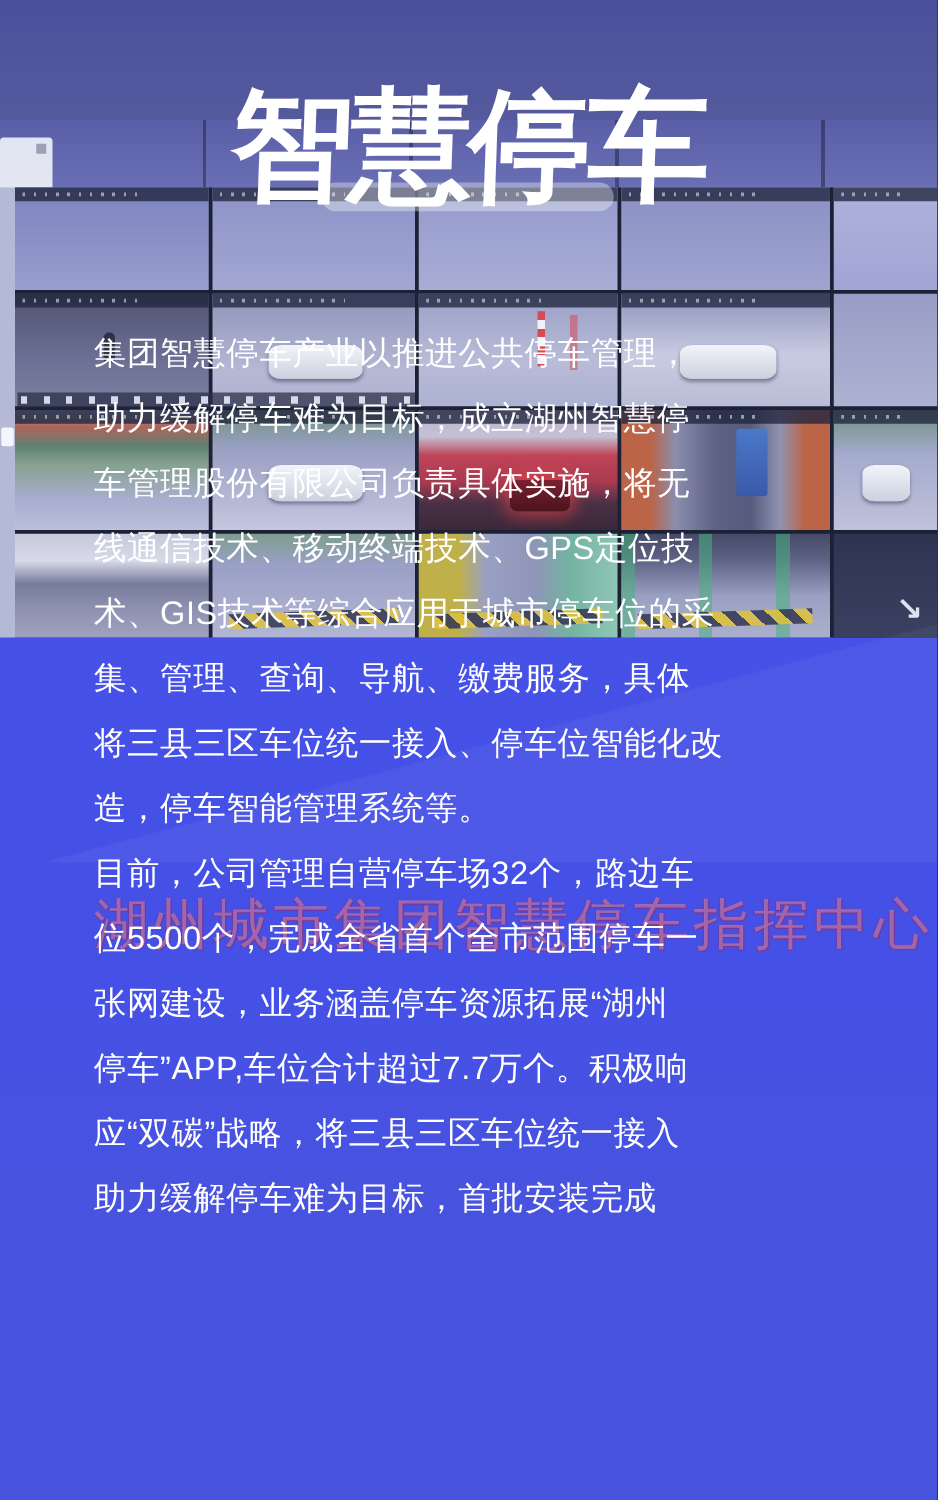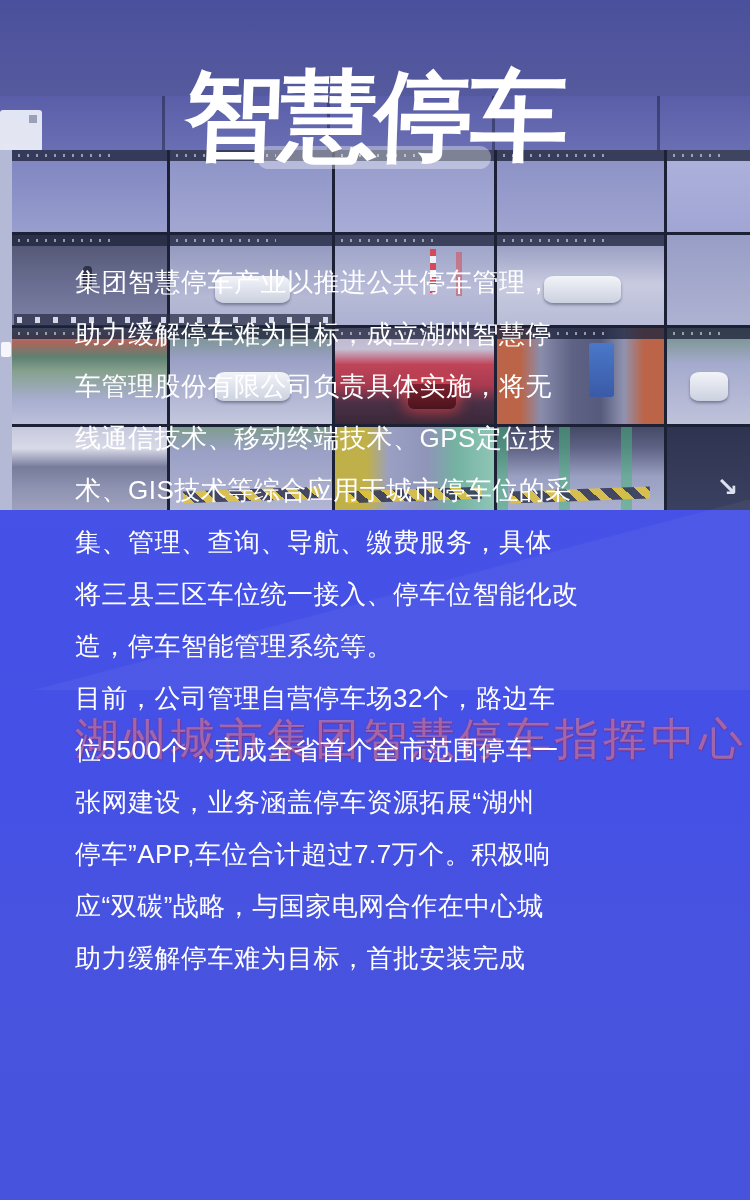--- a/index.html
+++ b/index.html
@@ -138,17 +138,17 @@
     <div class="line">车管理股份有限公司负责具体实施，将无</div>
     <div class="line">线通信技术、移动终端技术、GPS定位技</div>
     <div class="line">术、GIS技术等综合应用于城市停车位的采</div>
     <div class="line">集、管理、查询、导航、缴费服务，具体</div>
     <div class="line">将三县三区车位统一接入、停车位智能化改</div>
     <div class="line">造，停车智能管理系统等。</div>
     <div class="line">目前，公司管理自营停车场32个，路边车</div>
     <div class="line">位5500个，完成全省首个全市范围停车一</div>
     <div class="line">张网建设，业务涵盖停车资源拓展“湖州</div>
     <div class="line">停车”APP,车位合计超过7.7万个。积极响</div>
-    <div class="line">应“双碳”战略，与国家电网合作在中心城</div>
+    <div class="line">应“双碳”战略，将三县三区车位统一接入</div>
     <div class="line">助力缓解停车难为目标，首批安装完成</div>
   </div>
 
 </div>
 
 </body></html>

